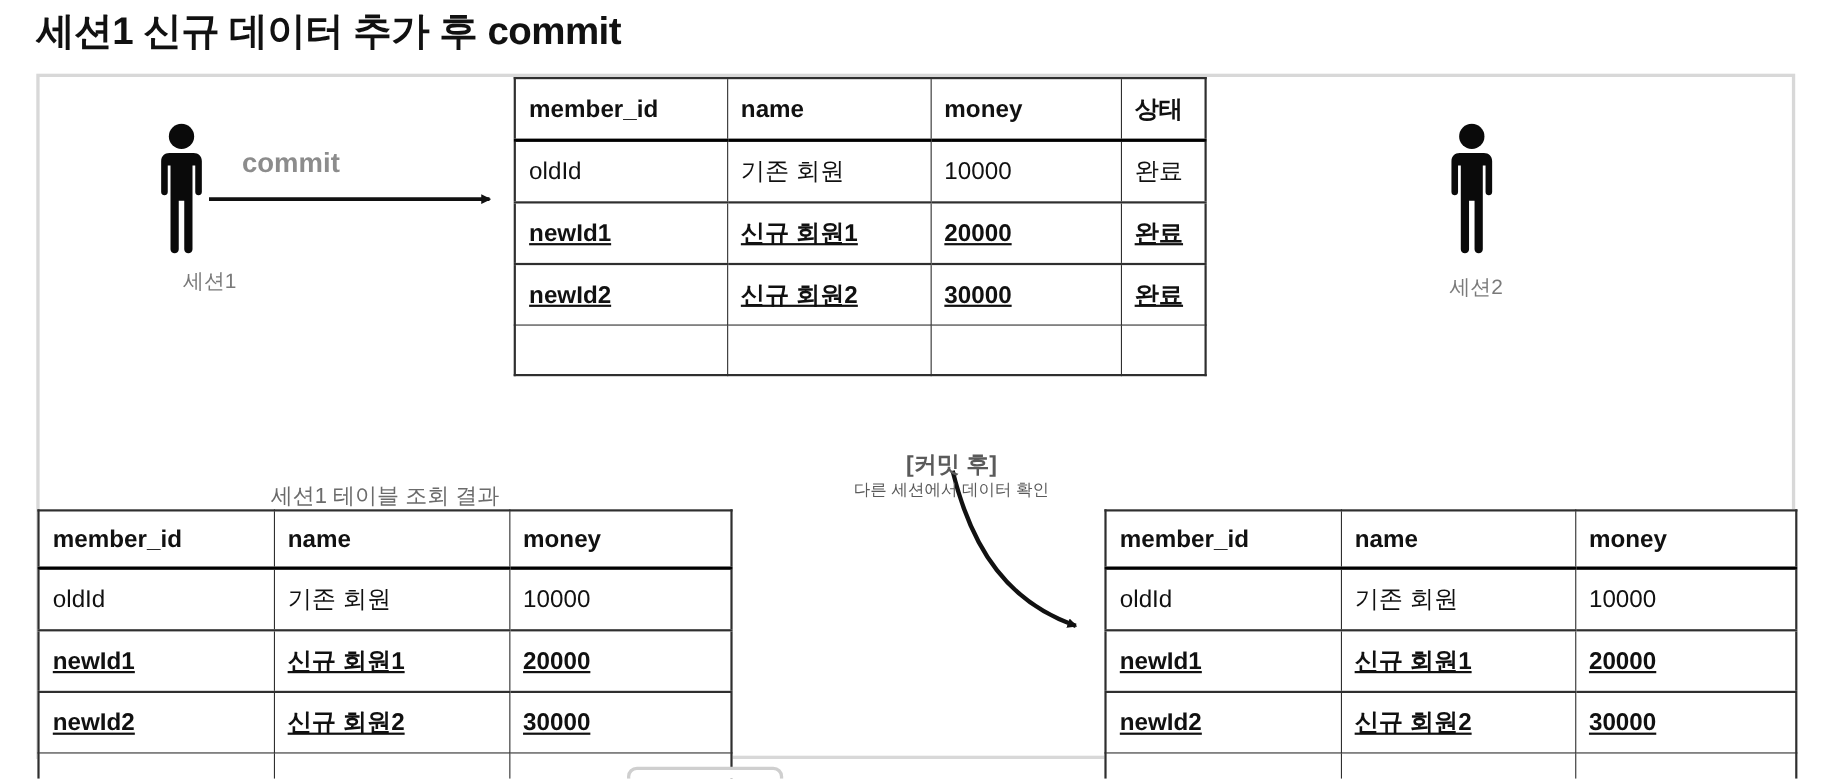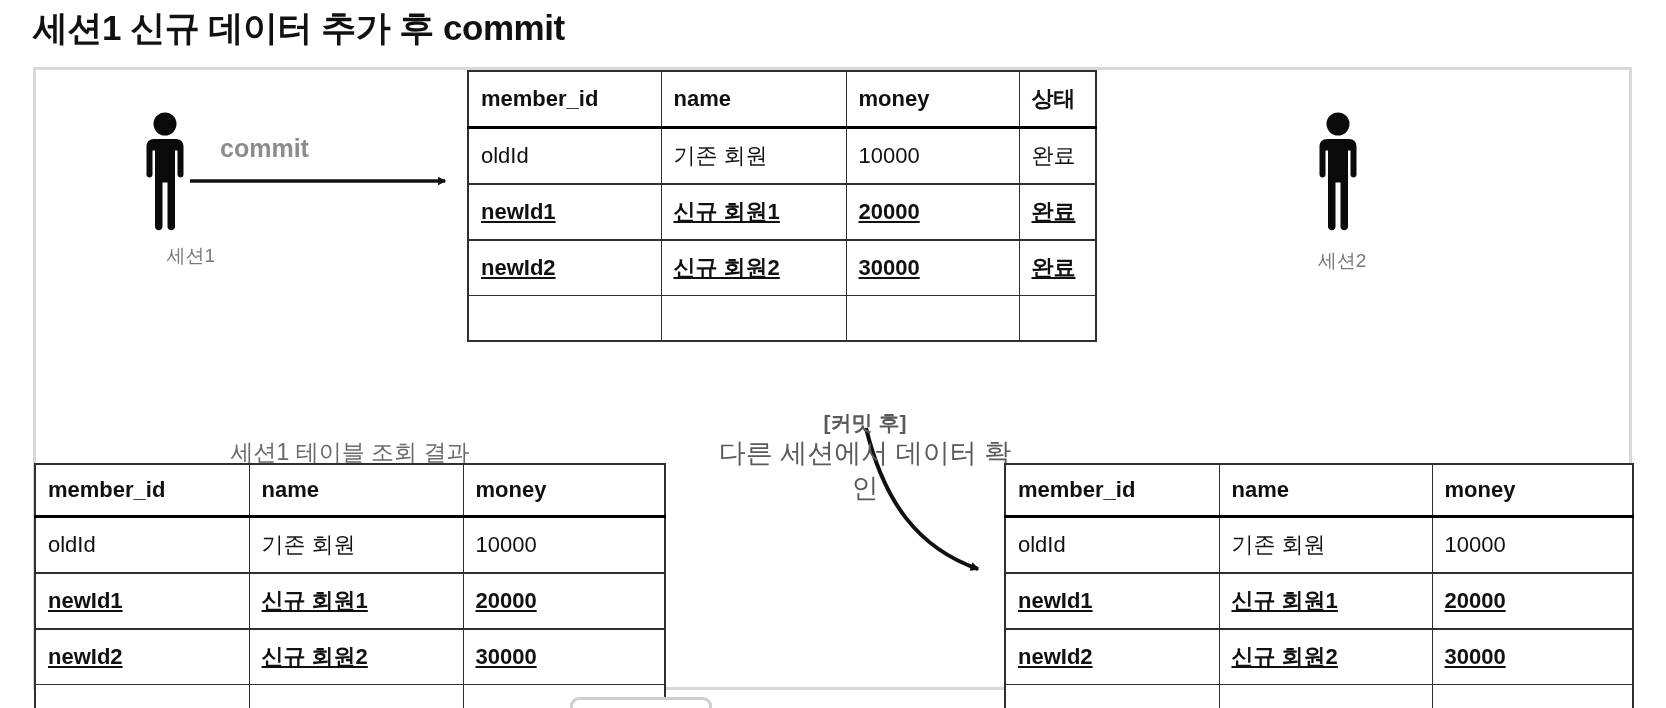--- a/index.html
+++ b/index.html
@@ -29,35 +29,35 @@
     border: 1.5px solid #2f2f2f; text-align: left; vertical-align: middle;
     font-size: 22px; color: #111; overflow: hidden; white-space: nowrap;
     font-weight: 400; padding: 12px;
   }
   table.dbt th { font-weight: 700; border-bottom: 3px solid #000; }
   table.dbt tr.bold td { font-weight: 700; text-decoration: underline; }
   table.dbt tr.thick td { border-top-width: 2.5px; }
   table.dbt { border: 2px solid #2f2f2f; }
 
   .caption {
-    font-size: 23px; color: #6b6b6b; text-align: center; white-space: nowrap;
+    font-size: 20px; color: #6b6b6b; text-align: center; white-space: nowrap;
   }
 
   .actor-label {
     font-size: 19px; color: #7a7a7a; text-align: center; white-space: nowrap;
   }
 
   .commit-label {
     font-size: 25px; font-weight: 700; color: #8c8c8c;
     white-space: nowrap;
   }
 
   .annotation { text-align: center; color: #5a5a5a; line-height: 1.3; }
   .annotation .l1 { font-size: 21px; font-weight: 700; }
-  .annotation .l2 { font-size: 27px; }
+  .annotation .l2 { font-size: 15px; }
 
   .person-icon svg { display: block; }
 
   .arrow-layer { left: 0; top: 0; pointer-events: none; }
 
   .partial-button {
     left: 570px; top: 697px; width: 142px; height: 30px;
     border: 3px solid #cfcfcf; border-radius: 9px; background: #fff;
   }
 </style>

